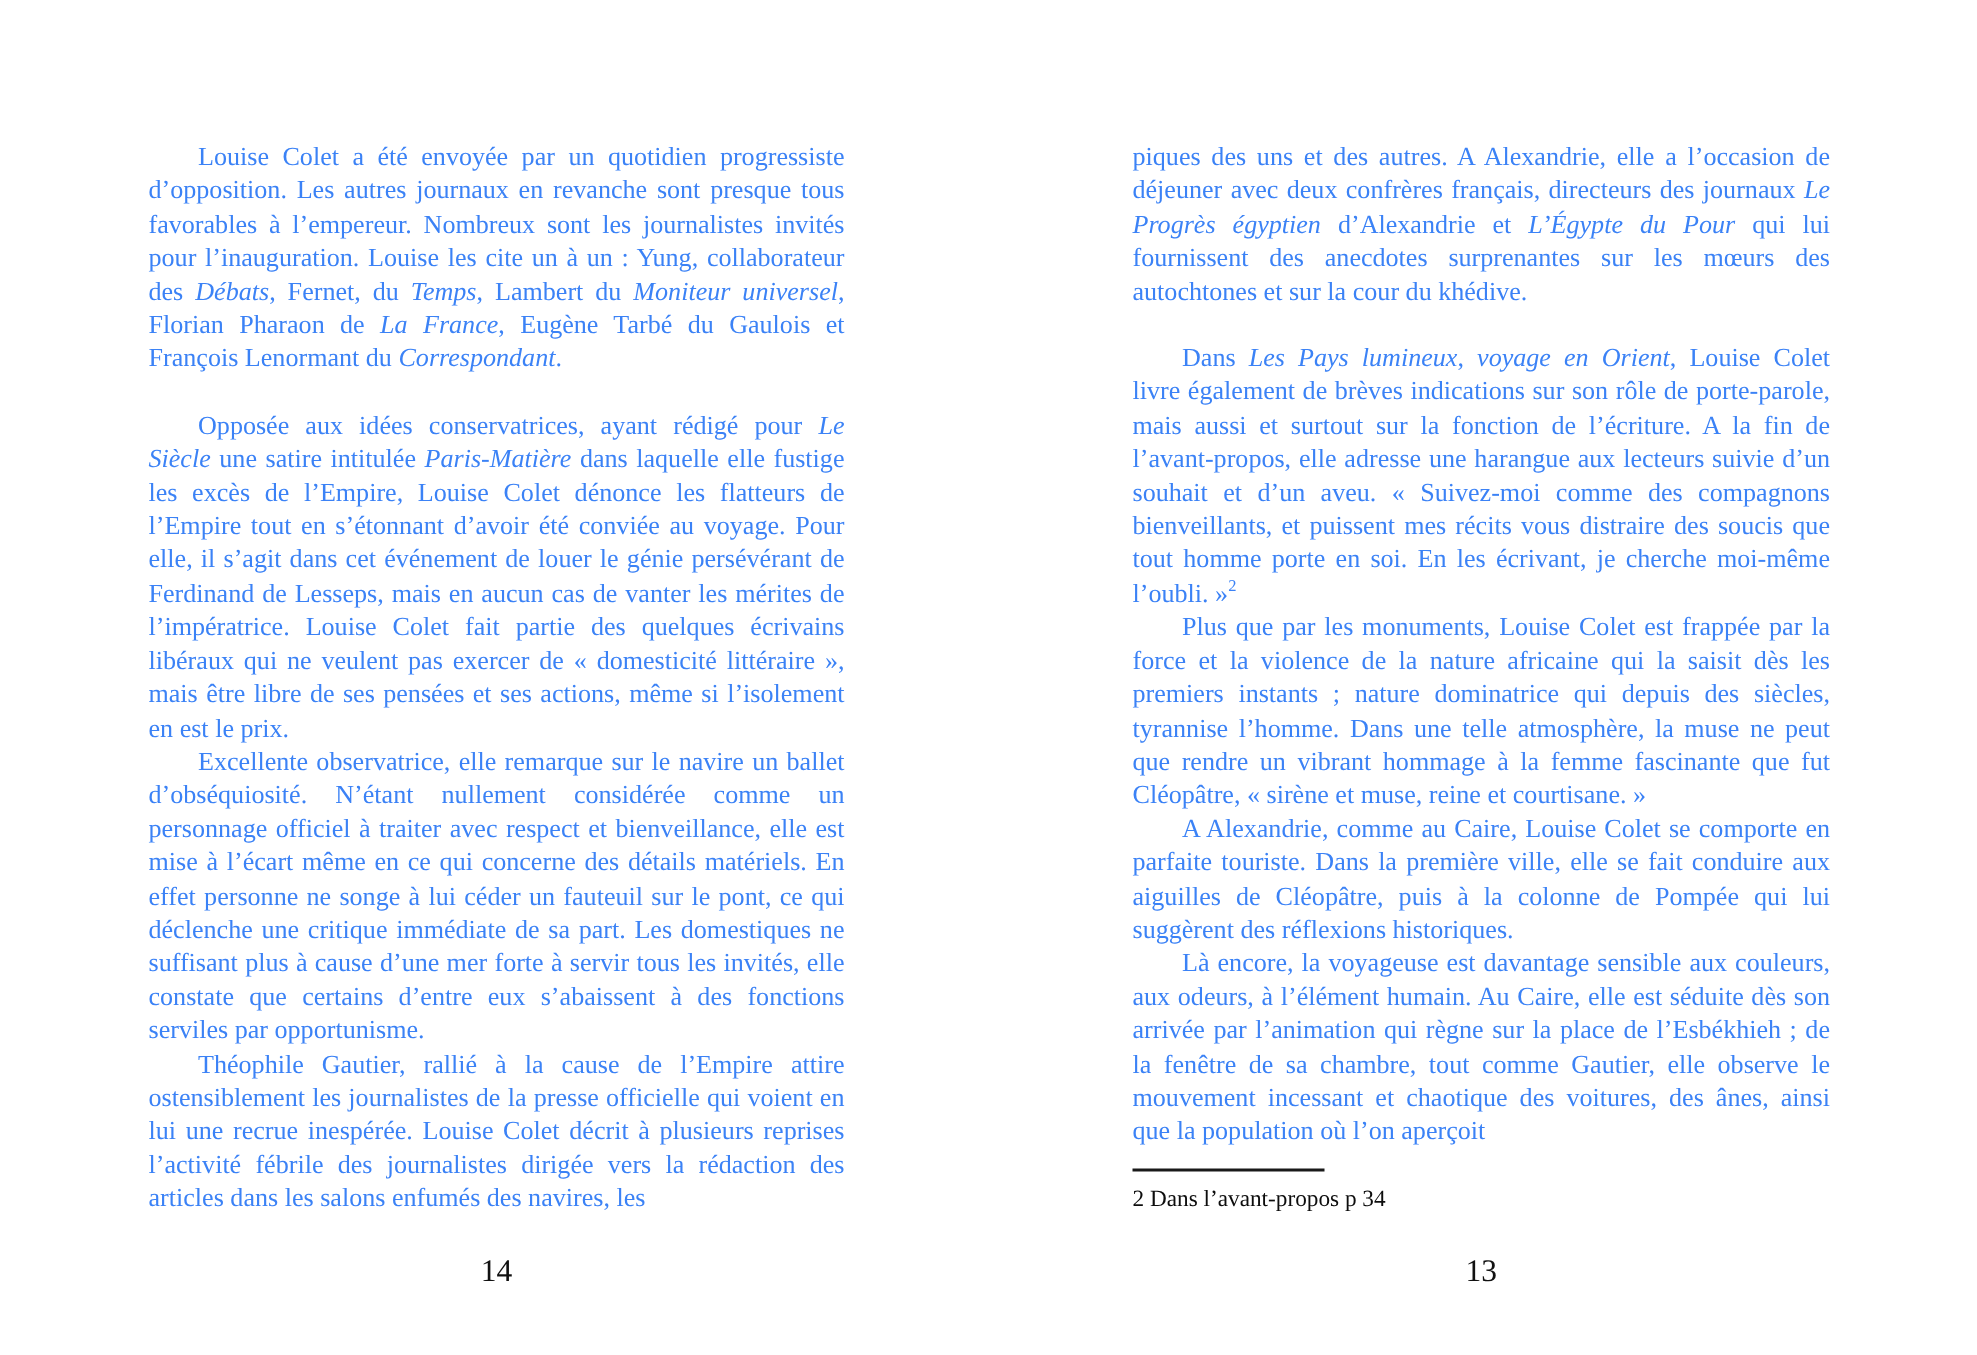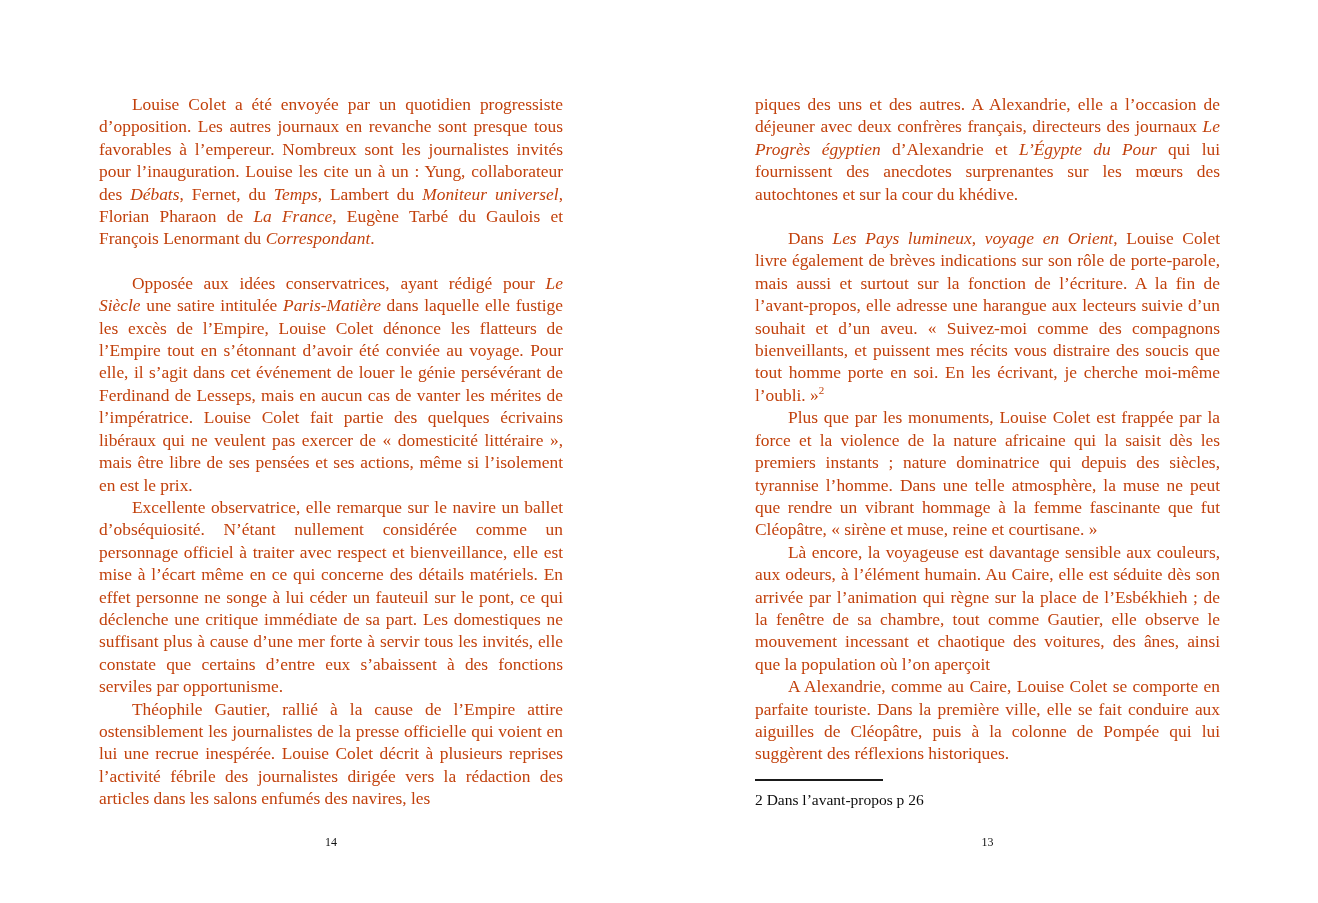--- a/index.html
+++ b/index.html
@@ -25,21 +25,21 @@
   }
   #right-col {
     left: 755px;
     width: 465px;
   }
   p.para {
     margin: 0;
     font-size: 17.4px;
     line-height: 22.4px;
     text-align: justify;
-    color: #c2410c;
+    color: #3b82f6;
   }
   p.para.indent { text-indent: 33px; }
   p.para.space-before { margin-top: 22px; }
   p.para em { font-style: italic; }
   p.para sup {
     font-size: 11px;
     vertical-align: super;
     line-height: 0;
   }
   .footnote {
@@ -56,21 +56,21 @@
   .footnote-text {
     margin-top: 9px;
     font-size: 15.5px;
     line-height: 19px;
     color: #0d0d0d;
   }
   .page-number {
     position: absolute;
     top: 835px;
     text-align: center;
-    font-size: 12px;
+    font-size: 21px;
     color: #111111;
   }
   #page-number-left { left: 99px; width: 464px; }
   #page-number-right { left: 755px; width: 465px; }
 </style>
 </head>
 <body>
 
 <div style="width:1318px;height:903px;position:absolute;top:0;left:0;">
 
@@ -78,26 +78,26 @@
       <p class="para indent"><span>Louise Colet a été envoyée par un quotidien progressiste d’opposition. Les autres journaux en revanche sont presque tous favorables à l’empereur. Nombreux sont les journalistes invités pour l’inauguration. Louise les cite un à un : Yung, collaborateur des </span><em>Débats</em><span>, Fernet, du </span><em>Temps</em><span>, Lambert du </span><em>Moniteur universel</em><span>, Florian Pharaon de </span><em>La France</em><span>, Eugène Tarbé du Gaulois et François Lenormant du </span><em>Correspondant</em><span>.</span></p>
       <p class="para indent space-before"><span>Opposée aux idées conservatrices, ayant rédigé pour </span><em>Le Siècle</em><span> une satire intitulée </span><em>Paris-Matière</em><span> dans laquelle elle fustige les excès de l’Empire, Louise Colet dénonce les flatteurs de l’Empire tout en s’étonnant d’avoir été conviée au voyage. Pour elle, il s’agit dans cet événement de louer le génie persévérant de Ferdinand de Lesseps, mais en aucun cas de vanter les mérites de l’impératrice. Louise Colet fait partie des quelques écrivains libéraux qui ne veulent pas exercer de « domesticité littéraire », mais être libre de ses pensées et ses actions, même si l’isolement en est le prix.</span></p>
       <p class="para indent"><span>Excellente observatrice, elle remarque sur le navire un ballet d’obséquiosité. N’étant nullement considérée comme un personnage officiel à traiter avec respect et bienveillance, elle est mise à l’écart même en ce qui concerne des détails matériels. En effet personne ne songe à lui céder un fauteuil sur le pont, ce qui déclenche une critique immédiate de sa part. Les domestiques ne suffisant plus à cause d’une mer forte à servir tous les invités, elle constate que certains d’entre eux s’abaissent à des fonctions serviles par opportunisme.</span></p>
       <p class="para indent"><span>Théophile Gautier, rallié à la cause de l’Empire attire ostensiblement les journalistes de la presse officielle qui voient en lui une recrue inespérée. Louise Colet décrit à plusieurs reprises l’activité fébrile des journalistes dirigée vers la rédaction des articles dans les salons enfumés des navires, les</span></p>
     </div>
 
   <div class="page-col" id="right-col">
       <p class="para"><span>piques des uns et des autres. A Alexandrie, elle a l’occasion de déjeuner avec deux confrères français, directeurs des journaux </span><em>Le Progrès égyptien</em><span> d’Alexandrie et </span><em>L’Égypte du Pour</em><span> qui lui fournissent des anecdotes surprenantes sur les mœurs des autochtones et sur la cour du khédive.</span></p>
       <p class="para indent space-before"><span>Dans </span><em>Les Pays lumineux</em><span>, </span><em>voyage en Orient</em><span>, Louise Colet livre également de brèves indications sur son rôle de porte-parole, mais aussi et surtout sur la fonction de l’écriture. A la fin de l’avant-propos, elle adresse une harangue aux lecteurs suivie d’un souhait et d’un aveu. « Suivez-moi comme des compagnons bienveillants, et puissent mes récits vous distraire des soucis que tout homme porte en soi. En les écrivant, je cherche moi-même l’oubli. »</span><sup>2</sup></p>
       <p class="para indent"><span>Plus que par les monuments, Louise Colet est frappée par la force et la violence de la nature africaine qui la saisit dès les premiers instants ; nature dominatrice qui depuis des siècles, tyrannise l’homme. Dans une telle atmosphère, la muse ne peut que rendre un vibrant hommage à la femme fascinante que fut Cléopâtre, « sirène et muse, reine et courtisane. »</span></p>
+      <p class="para indent"><span>A Alexandrie, comme au Caire, Louise Colet se comporte en parfaite touriste. Dans la première ville, elle se fait conduire aux aiguilles de Cléopâtre, puis à la colonne de Pompée qui lui suggèrent des réflexions historiques.</span></p>
       <p class="para indent"><span>Là encore, la voyageuse est davantage sensible aux couleurs, aux odeurs, à l’élément humain. Au Caire, elle est séduite dès son arrivée par l’animation qui règne sur la place de l’Esbékhieh ; de la fenêtre de sa chambre, tout comme Gautier, elle observe le mouvement incessant et chaotique des voitures, des ânes, ainsi que la population où l’on aperçoit</span></p>
-      <p class="para indent"><span>A Alexandrie, comme au Caire, Louise Colet se comporte en parfaite touriste. Dans la première ville, elle se fait conduire aux aiguilles de Cléopâtre, puis à la colonne de Pompée qui lui suggèrent des réflexions historiques.</span></p>
     </div>
 
   <div class="footnote">
     <div class="footnote-rule"></div>
-    <div class="footnote-text">2 Dans l’avant-propos p 26</div>
+    <div class="footnote-text">2 Dans l’avant-propos p 34</div>
   </div>
 
   <div class="page-number" id="page-number-left">14</div>
 
   <div class="page-number" id="page-number-right">13</div>
 
 </div>
 
 </body></html>

